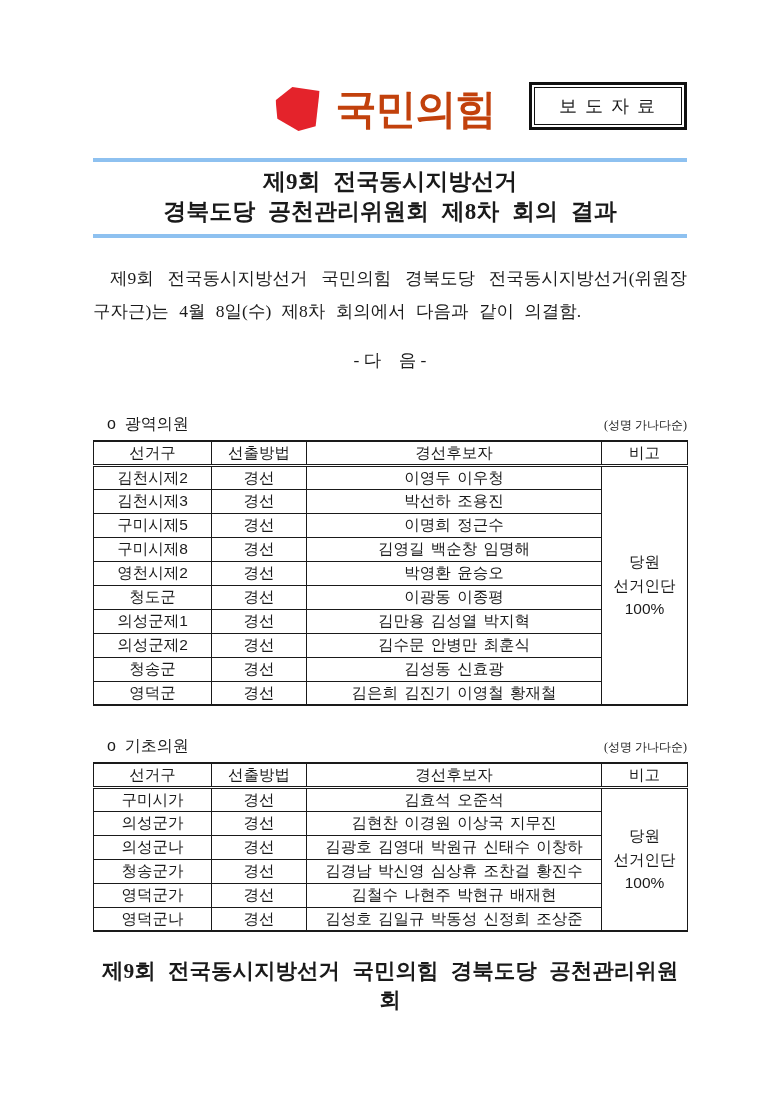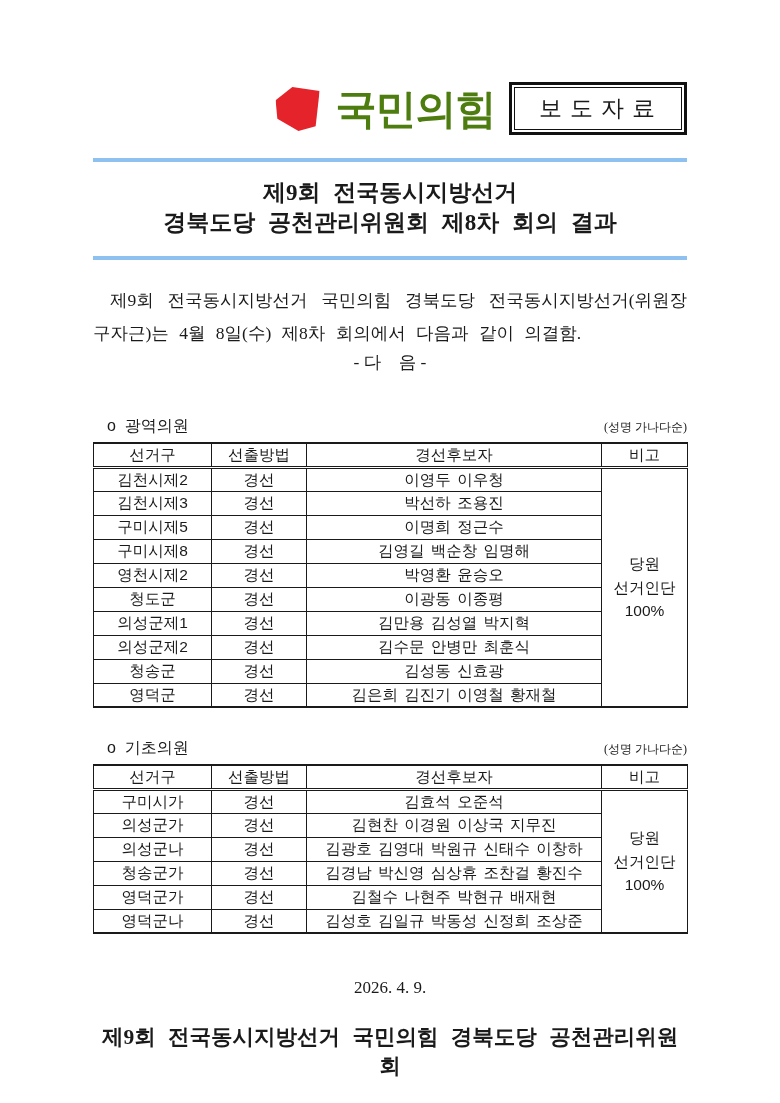--- a/index.html
+++ b/index.html
@@ -21,55 +21,55 @@
     top: 84px; left: 50%;
     transform: translateX(-52%);
     display: flex; align-items: center; gap: 16px;
   }
   .logo-mark { width: 44px; height: 50px; display: block; }
   .logo-type {
     font-family: "Liberation Sans", "DejaVu Sans", sans-serif;
     font-weight: 800;
     font-size: 41px;
     letter-spacing: -1px;
-    color: #4d7c0f;
+    color: #c2410c;
     line-height: 1;
   }
   .press-box {
     position: absolute;
     top: 82px; right: 93px;
     border: 3px solid #111;
     padding: 2px;
     background: #fff;
   }
   .press-box-inner {
     border: 1px solid #111;
     padding: 9px 18px 9px 24px;
-    font-size: 23px;
+    font-size: 18px;
     letter-spacing: 8px;
     line-height: 1;
     white-space: nowrap;
   }
   
   .rule { width: 594px; height: 4px; margin: 0 auto; }
   .title-block {
-    width: 594px; margin: 11px auto;
+    width: 594px; margin: 0 auto;
     text-align: center;
     font-weight: bold;
     font-size: 23px;
     line-height: 30px;
     word-spacing: 7px;
     padding: 5px 0 7px;
   }
   
   .content { width: 594px; margin: 0 auto; }
   .body-par { margin-top: 24px; font-size: 17.5px; line-height: 33px; }
   .par-line1 { text-align: justify; text-align-last: justify; text-indent: 17px; }
   .par-line2 { word-spacing: 6px; }
-  .daum { text-align: center; font-size: 17.5px; white-space: pre; }
+  .daum { margin-top: 20px; text-align: center; font-size: 17.5px; white-space: pre; }
   .section-head {
     margin-top: 42px;
     display: flex; justify-content: space-between; align-items: baseline; text-align: right;
   }
   .section-head.second { margin-top: 30px; }
   .section-label {
     font-family: "Liberation Sans", "DejaVu Sans", sans-serif;
     font-size: 16px;
     padding-left: 14px;
     white-space: pre;
@@ -266,17 +266,16 @@
             <td>김철수 나현주 박현규 배재현</td>
           </tr>
           <tr>
             <td>영덕군나</td>
             <td>경선</td>
             <td>김성호 김일규 박동성 신정희 조상준</td>
           </tr>
         </tbody>
     </table>
 
-    <div class="date-line">2026. 4. 9.</div>
     <div class="footer-line">제9회 전국동시지방선거 국민의힘 경북도당 공천관리위원회</div>
 
   </div>
 </div>
 
 </body></html>

